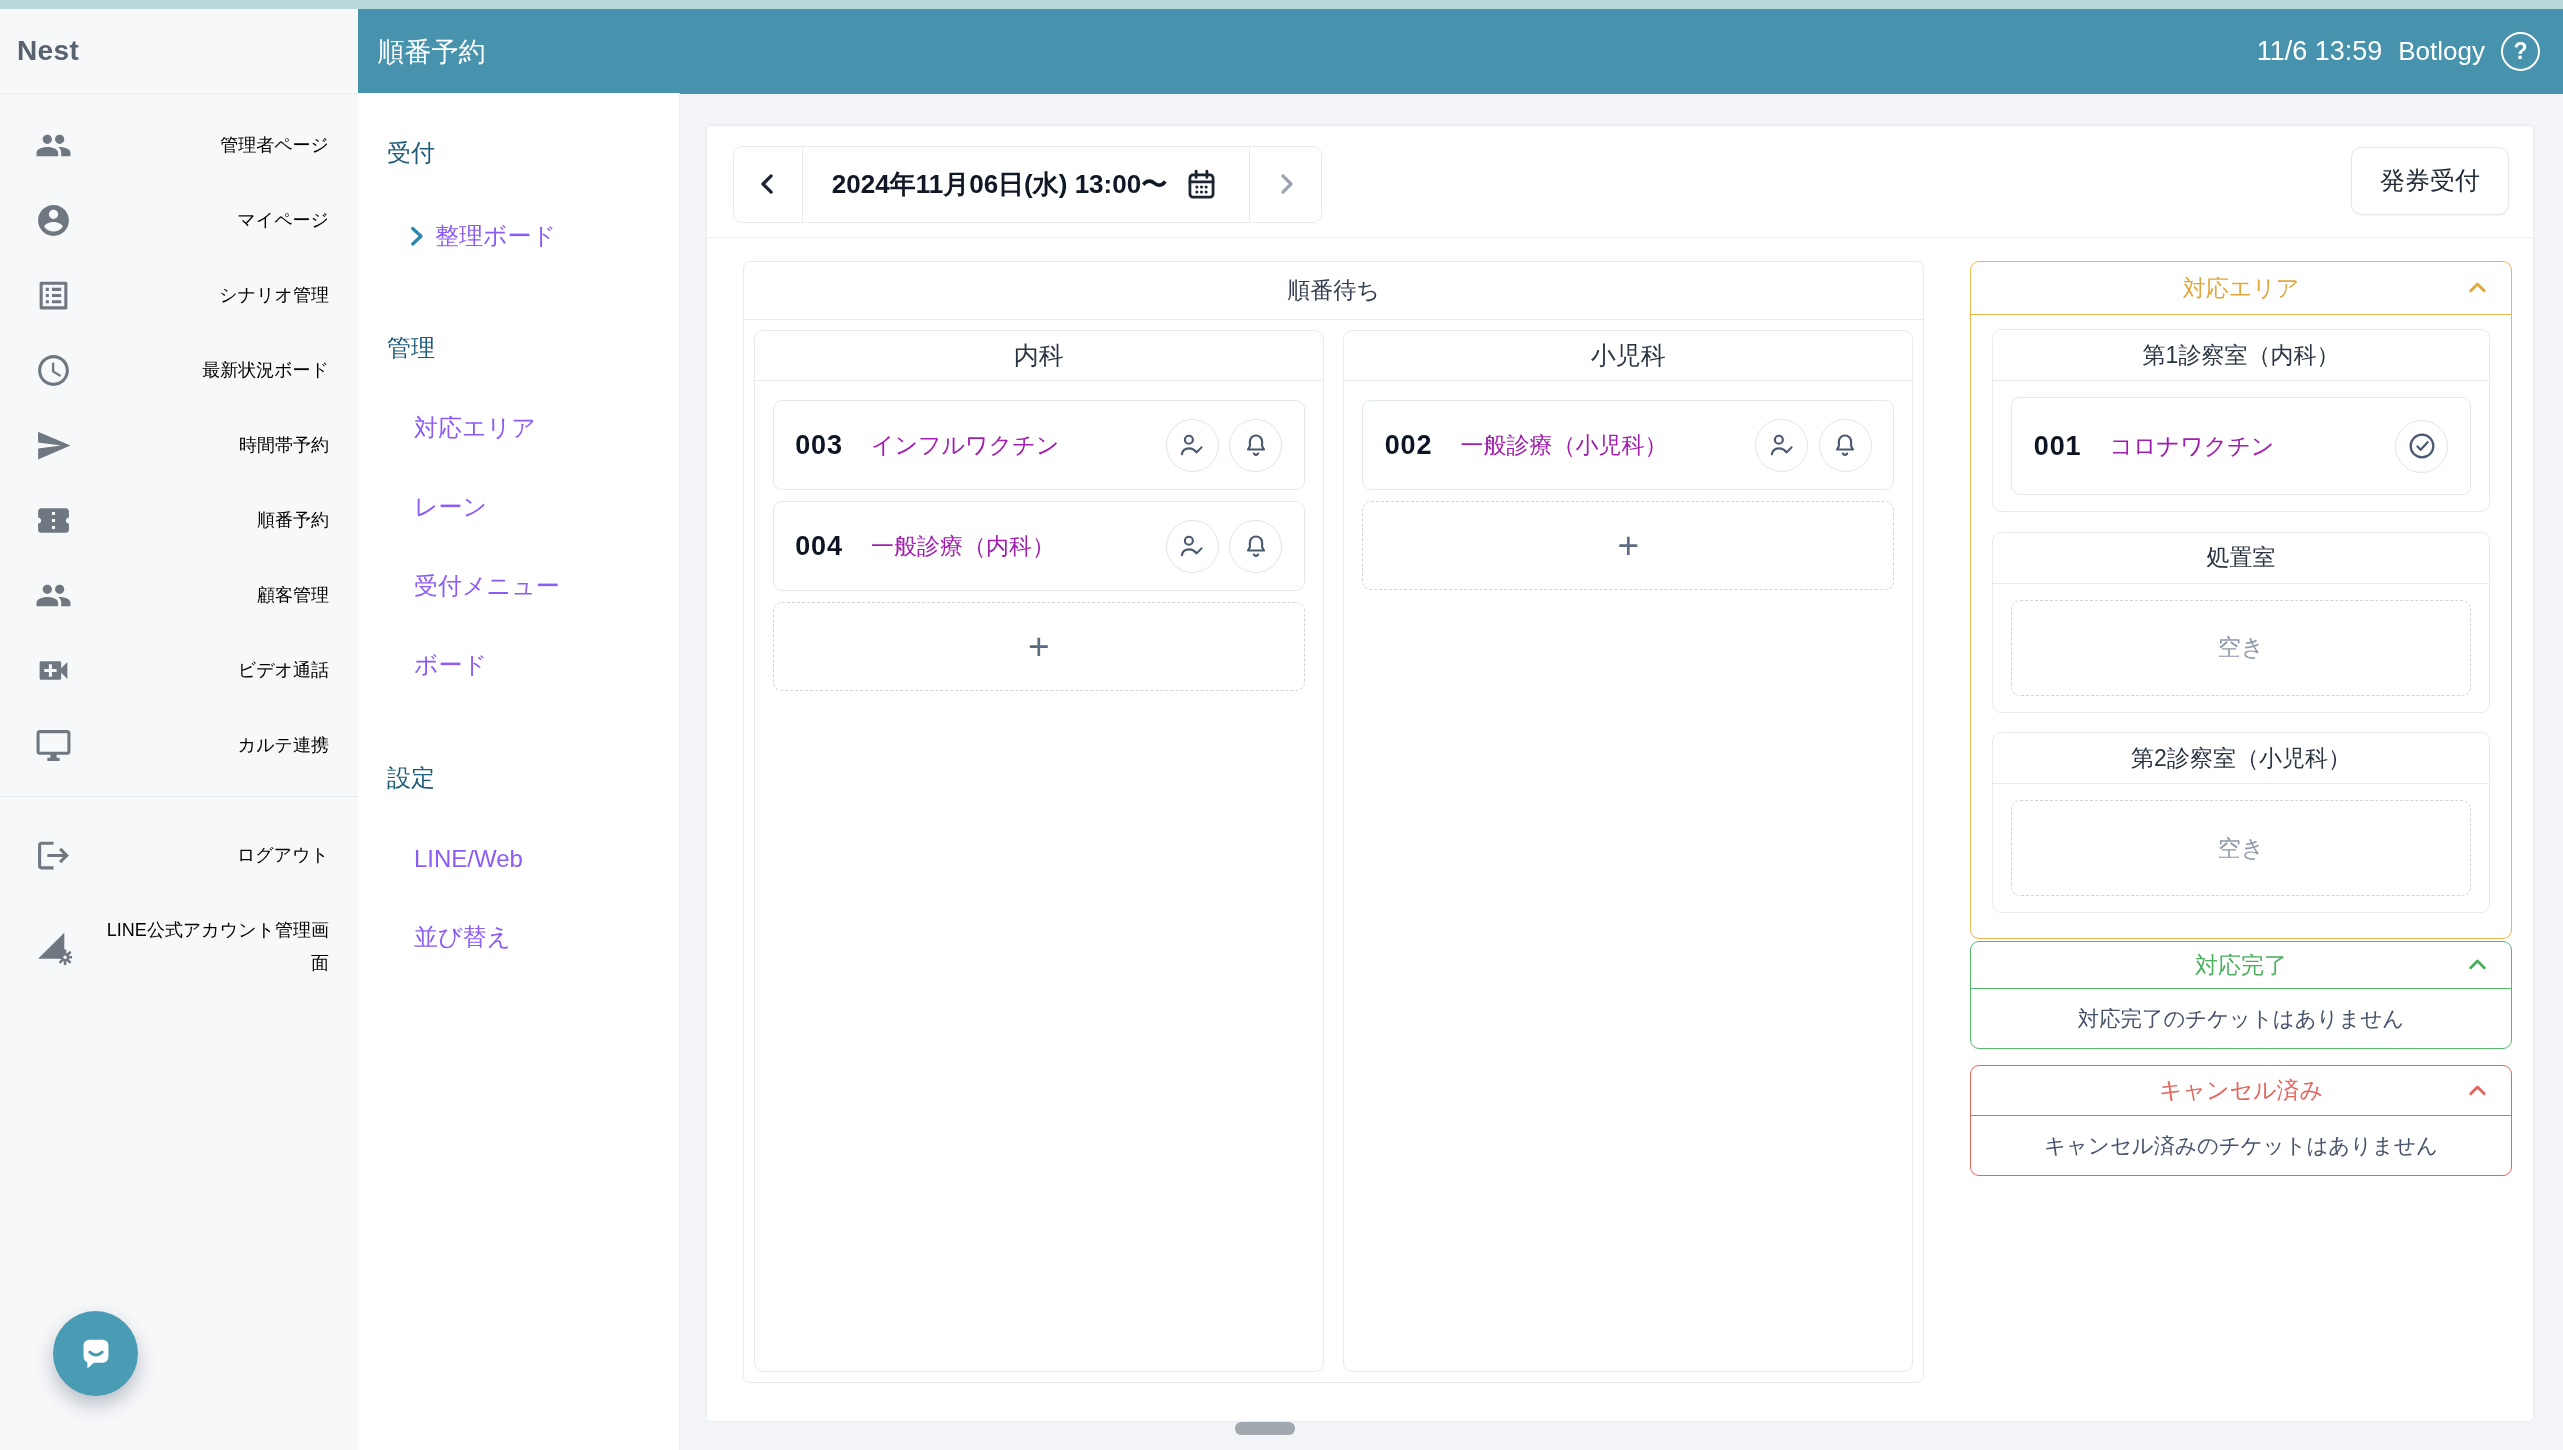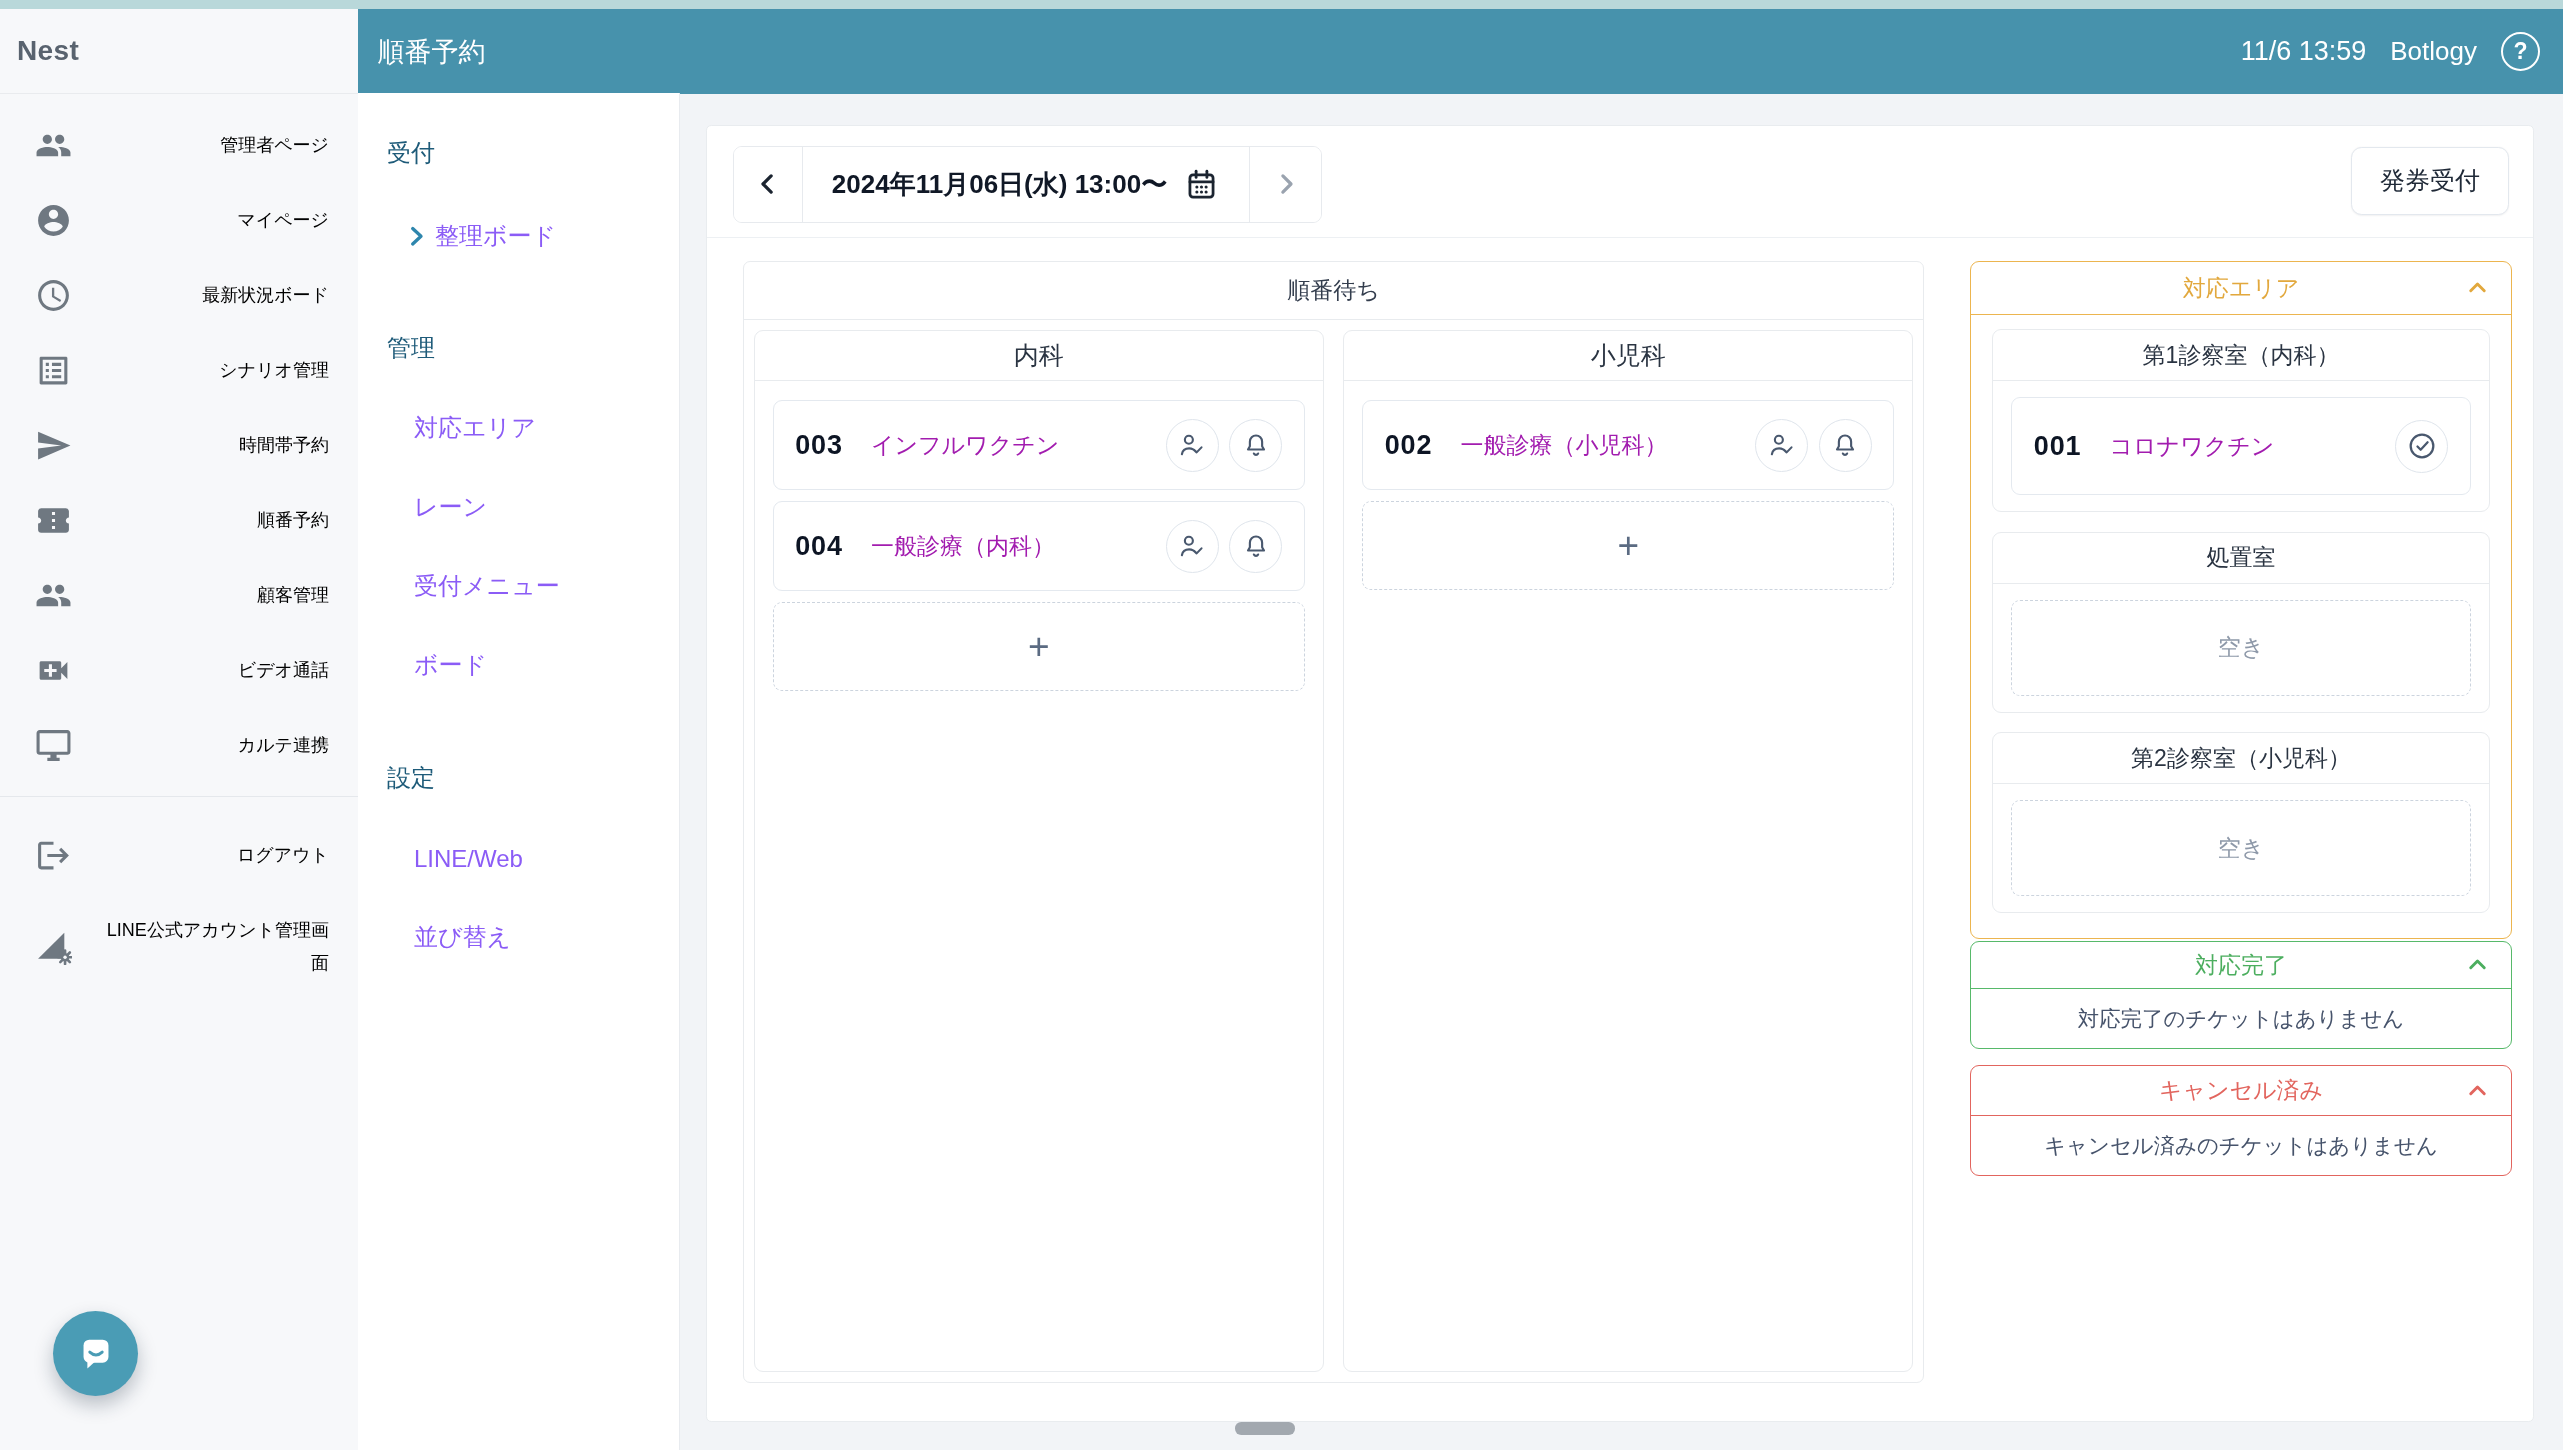--- a/index.html
+++ b/index.html
@@ -4,21 +4,21 @@
 <style>
   html,body{margin:0;padding:0;}
   #app{position:relative;width:2563px;height:1451px;background:#f2f4f7;overflow:hidden;
        font-family:"Liberation Sans","DejaVu Sans",sans-serif;color:#273140;}
   svg{display:block;}
   
   .top-strip{position:absolute;left:0;top:0;width:2563px;height:9px;background:#b9d8da;}
   .app-header{position:absolute;left:358px;top:9px;width:2205px;height:85px;background:#4792ac;
               display:flex;align-items:center;box-sizing:border-box;padding:0 23px 0 19.6px;}
   .app-title{font-size:27px;font-weight:500;color:#fff;}
-  .header-right{margin-left:auto;display:flex;align-items:center;gap:24px;color:#fff;}
+  .header-right{margin-left:auto;display:flex;align-items:center;gap:16px;color:#fff;}
   .h-clock{font-size:27px;}
   .h-account{font-size:26px;}
   .help-btn{width:39px;height:39px;border-radius:50%;border:2.2px solid #fff;background:transparent;
             color:#fff;font-size:23px;font-weight:600;display:flex;align-items:center;justify-content:center;cursor:pointer;}
   
   .sidebar{position:absolute;left:0;top:9px;width:358px;height:1442px;background:#f7f8fa;box-sizing:border-box;}
   .logo-row{height:85px;display:flex;align-items:center;padding-left:17px;border-bottom:0.9px solid #e9ebee;box-sizing:border-box;}
   .logo{font-size:28px;font-weight:600;color:#59636f;letter-spacing:0.4px;}
   .nav{padding-top:14.2px;}
   .nav-item{height:75px;display:flex;align-items:center;padding-left:34px;cursor:pointer;}
@@ -113,32 +113,32 @@
         <span class="nicon">
           <svg width="37" height="37" viewBox="0 0 24 24" fill="#6f7881">
               <path d="M12 2C6.48 2 2 6.48 2 12s4.48 10 10 10 10-4.48 10-10S17.52 2 12 2zm0 3c1.66 0 3 1.34 3 3s-1.34 3-3 3-3-1.34-3-3 1.34-3 3-3zm0 14.2c-2.5 0-4.71-1.28-6-3.22.03-1.99 4-3.08 6-3.08 1.99 0 5.97 1.09 6 3.08-1.29 1.94-3.5 3.22-6 3.22z"></path>
             </svg>
         </span>
         <span class="nlabel">マイページ</span>
       </div>
       <div class="nav-item">
         <span class="nicon">
           <svg width="37" height="37" viewBox="0 0 24 24" fill="#6f7881">
+              <path d="M19 5v14H5V5h14m1.1-2H3.9c-.5 0-.9.4-.9.9v16.2c0 .4.4.9.9.9h16.2c.4 0 .9-.5.9-.9V3.9c0-.5-.5-.9-.9-.9zM11 7h6v2h-6V7zm0 4h6v2h-6v-2zm0 4h6v2h-6v-2zM7 7h2v2H7V7zm0 4h2v2H7v-2zm0 4h2v2H7v-2z"></path>
+            </svg>
+        </span>
+        <span class="nlabel">シナリオ管理</span>
+      </div>
+      <div class="nav-item">
+        <span class="nicon">
+          <svg width="37" height="37" viewBox="0 0 24 24" fill="#6f7881">
               <path d="M11.99 2C6.47 2 2 6.48 2 12s4.47 10 9.99 10C17.52 22 22 17.52 22 12S17.52 2 11.99 2zm.01 18c-4.42 0-8-3.58-8-8s3.58-8 8-8 8 3.58 8 8-3.58 8-8 8zm.5-13H11v6l5.25 3.15.75-1.23-4.5-2.67z"></path>
             </svg>
         </span>
         <span class="nlabel">最新状況ボード</span>
-      </div>
-      <div class="nav-item">
-        <span class="nicon">
-          <svg width="37" height="37" viewBox="0 0 24 24" fill="#6f7881">
-              <path d="M19 5v14H5V5h14m1.1-2H3.9c-.5 0-.9.4-.9.9v16.2c0 .4.4.9.9.9h16.2c.4 0 .9-.5.9-.9V3.9c0-.5-.5-.9-.9-.9zM11 7h6v2h-6V7zm0 4h6v2h-6v-2zm0 4h6v2h-6v-2zM7 7h2v2H7V7zm0 4h2v2H7v-2zm0 4h2v2H7v-2z"></path>
-            </svg>
-        </span>
-        <span class="nlabel">シナリオ管理</span>
       </div>
       <div class="nav-item">
         <span class="nicon">
           <svg width="37" height="37" viewBox="0 0 24 24" fill="#6f7881">
               <path d="M2.01 21L23 12 2.01 3 2 10l15 2-15 2z"></path>
             </svg>
         </span>
         <span class="nlabel">時間帯予約</span>
       </div>
       <div class="nav-item">

